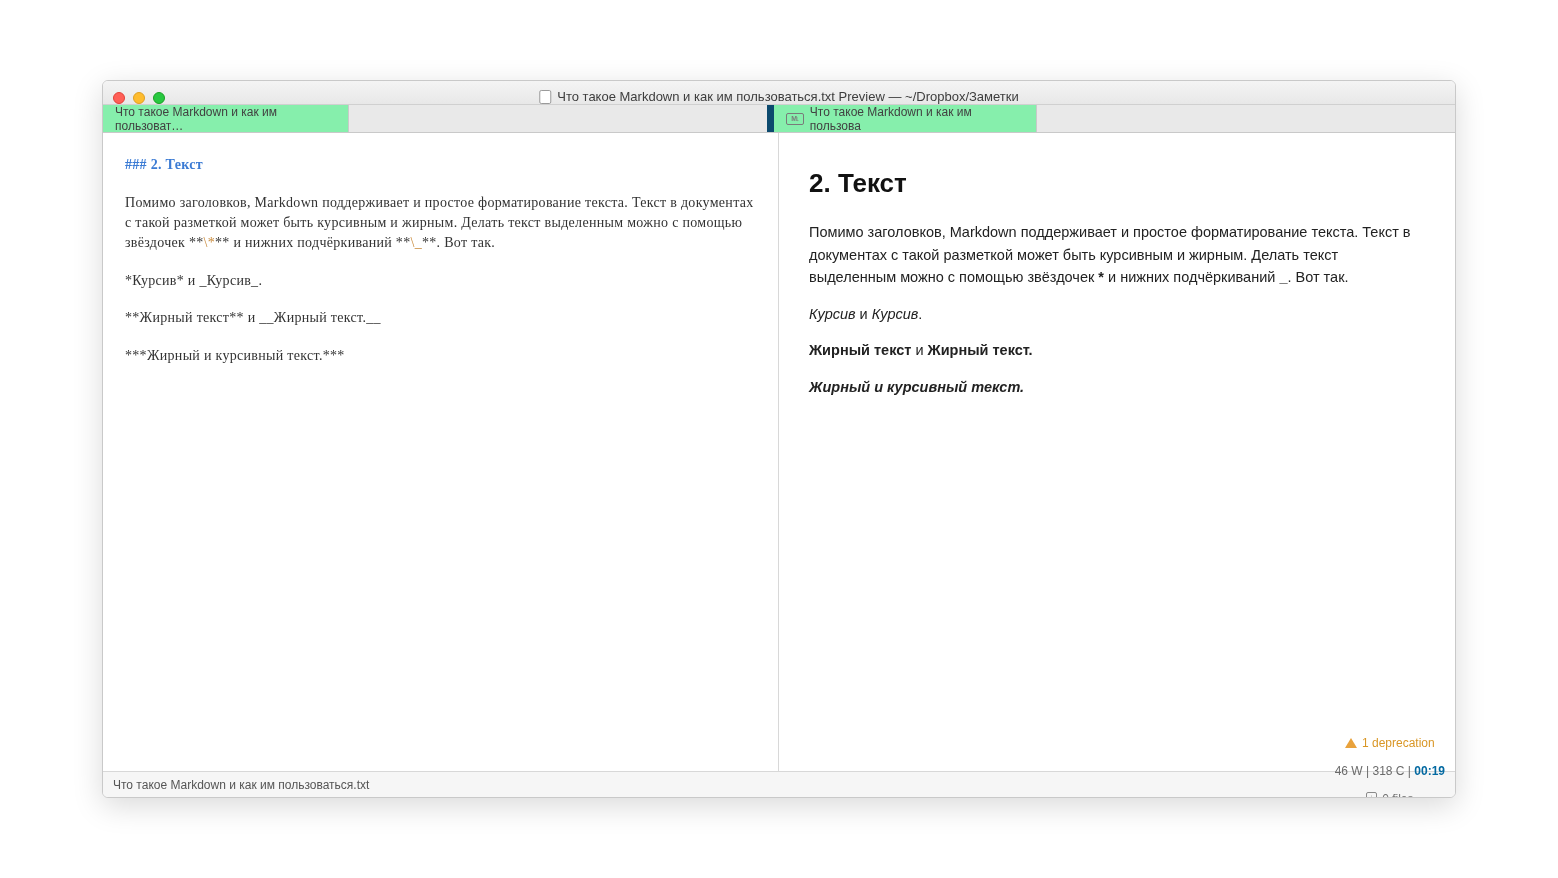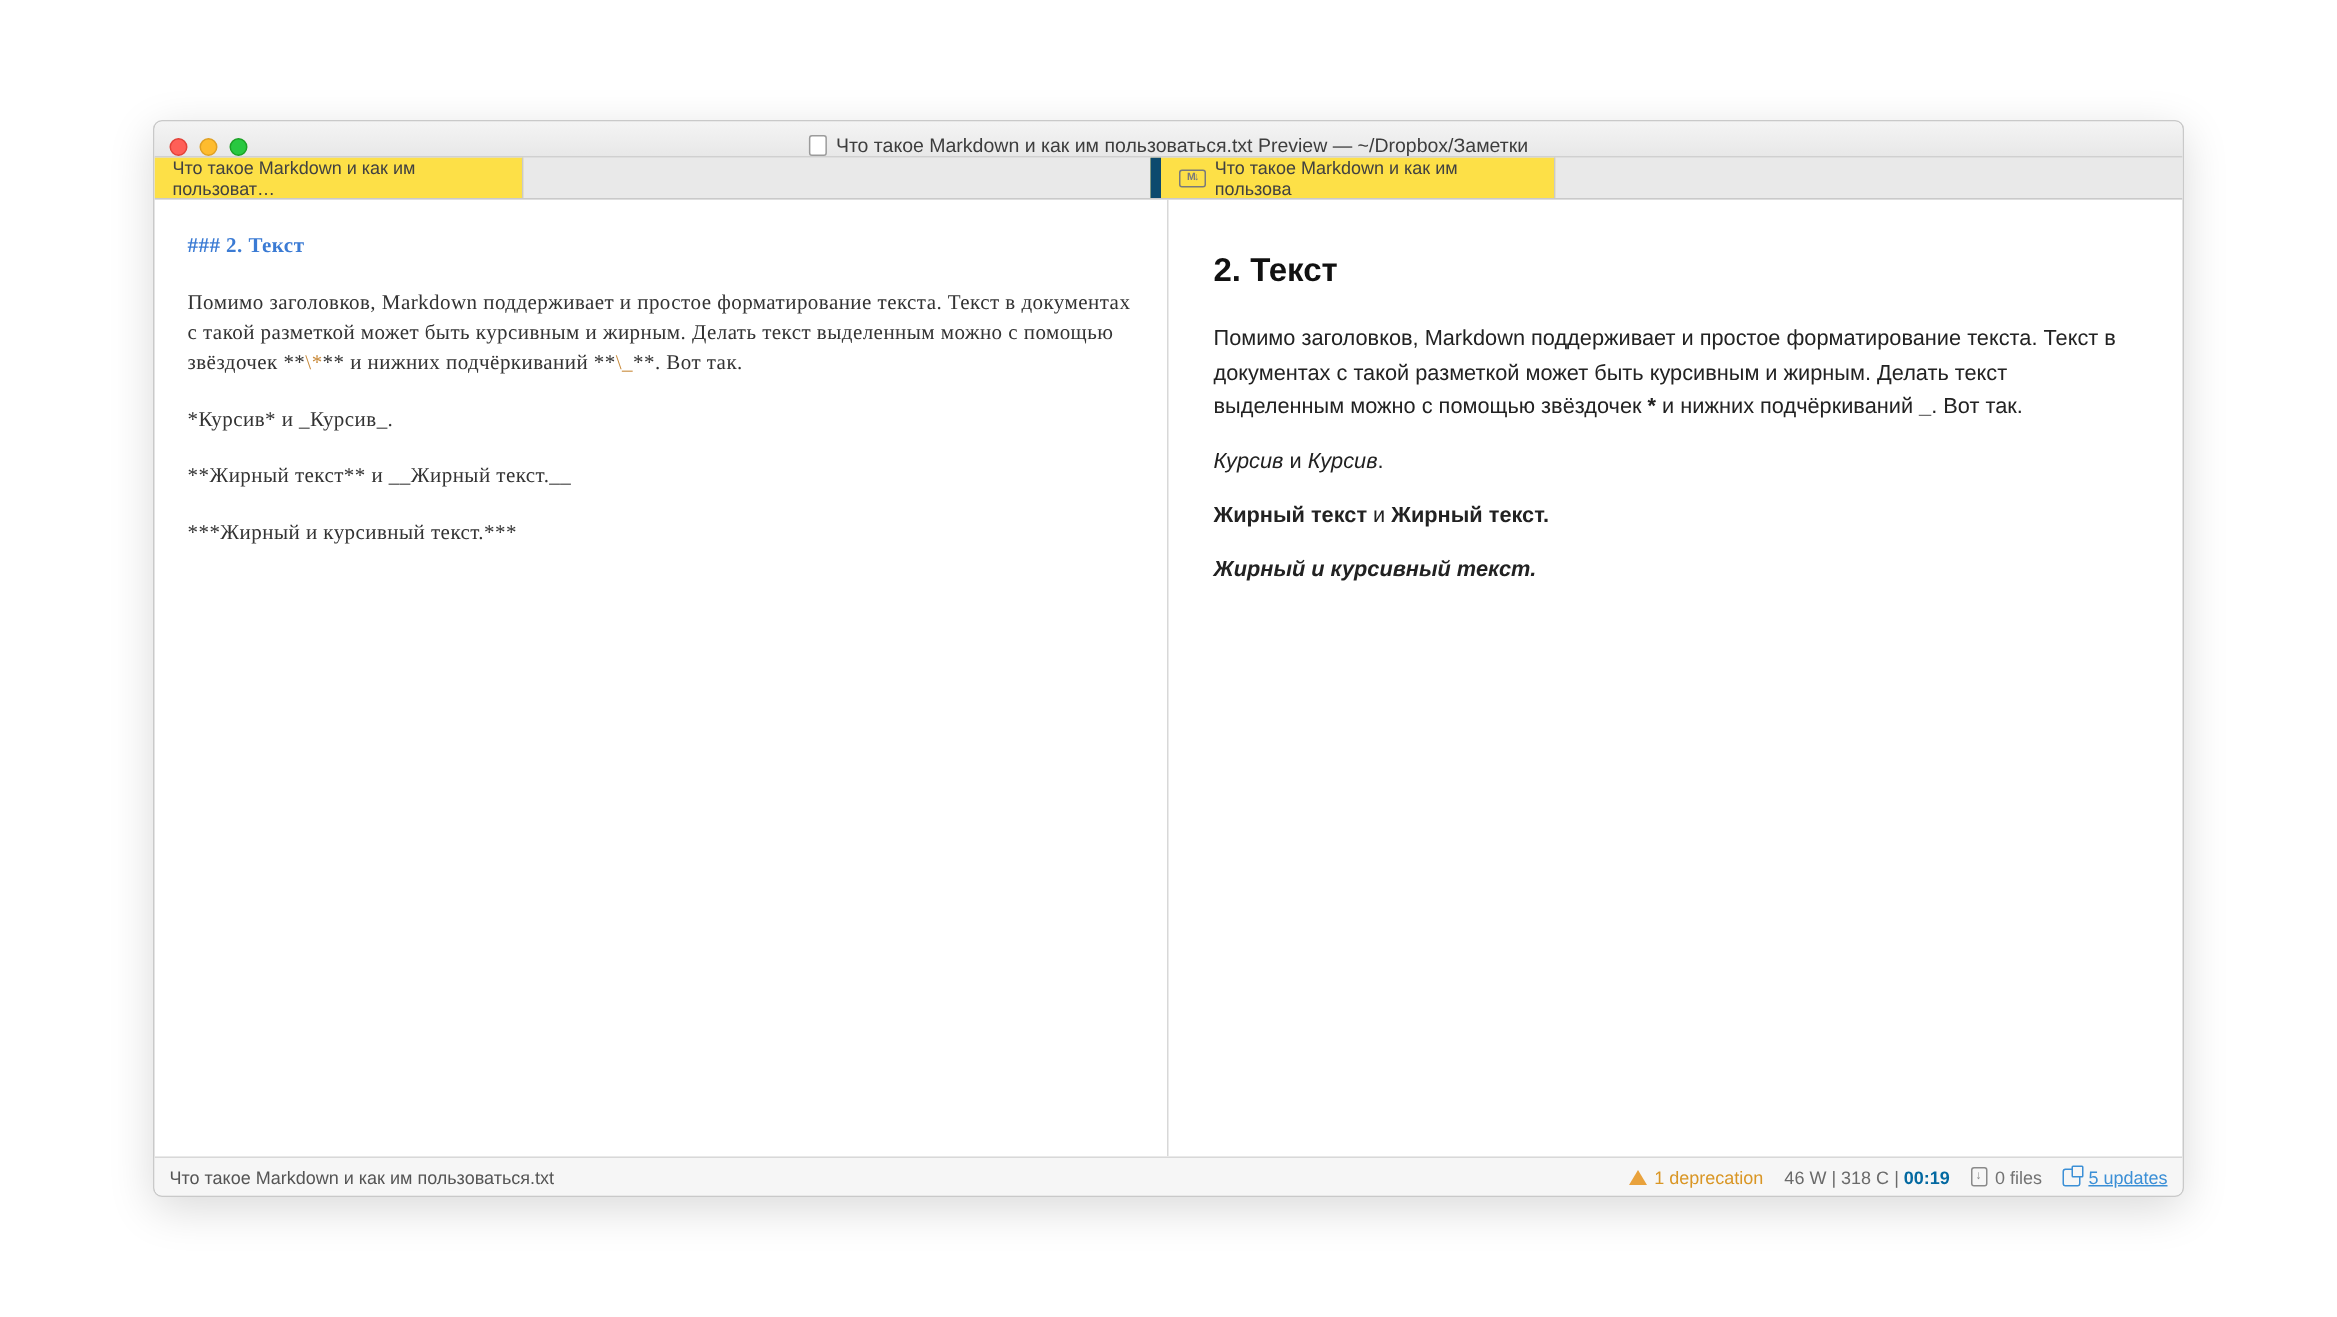--- a/index.html
+++ b/index.html
@@ -68,21 +68,21 @@
       display: flex;
       align-items: center;
       padding: 0 12px;
       font-size: 12px;
       color: #414141;
       border-right: 1px solid #c9c9c9;
       gap: 6px;
       cursor: default;
     }
     .tab.active {
-      background: #fde047;
+      background: #86efac;
     }
     .tab .md-icon {
       display: inline-flex;
       align-items: center;
       justify-content: center;
       width: 18px; height: 12px;
       border: 1px solid #7a7a7a;
       border-radius: 2px;
       font-size: 7px;
       font-weight: bold;
@@ -112,40 +112,40 @@
     .preview-pane {
       width: 50%;
       padding: 30px 30px;
       font-family: -apple-system, BlinkMacSystemFont, "Helvetica Neue", Arial, sans-serif;
       font-size: 14.5px;
       line-height: 1.55;
       color: #222;
       overflow: auto;
     }
     .preview-pane h3 {
-      font-size: 22px;
+      font-size: 26px;
       font-weight: 700;
       margin-bottom: 18px;
       color: #111;
     }
     .preview-pane p { margin-bottom: 14px; }
     .preview-pane em { font-style: italic; }
     .preview-pane strong { font-weight: 700; }
     .status-bar {
       height: 26px;
       border-top: 1px solid #d8d8d8;
       background: #f6f6f6;
       display: flex;
       align-items: center;
       font-size: 12px;
       color: #555;
       padding: 0 10px;
     }
     .status-left { flex: 1; }
-    .status-right { display: flex; align-items: center; gap: 14px; }
+    .status-right { display: flex; align-items: center; gap: 14px; flex-direction: column; }
     .deprecation { color: #d99625; display: flex; align-items: center; gap: 5px; }
     .warn-icon {
       width: 0; height: 0;
       border-left: 6px solid transparent;
       border-right: 6px solid transparent;
       border-bottom: 10px solid #e9a23c;
       position: relative;
     }
     .stat-text { color: #6a6a6a; }
     .stat-text b { color: #0369a1; font-weight: 600; }

